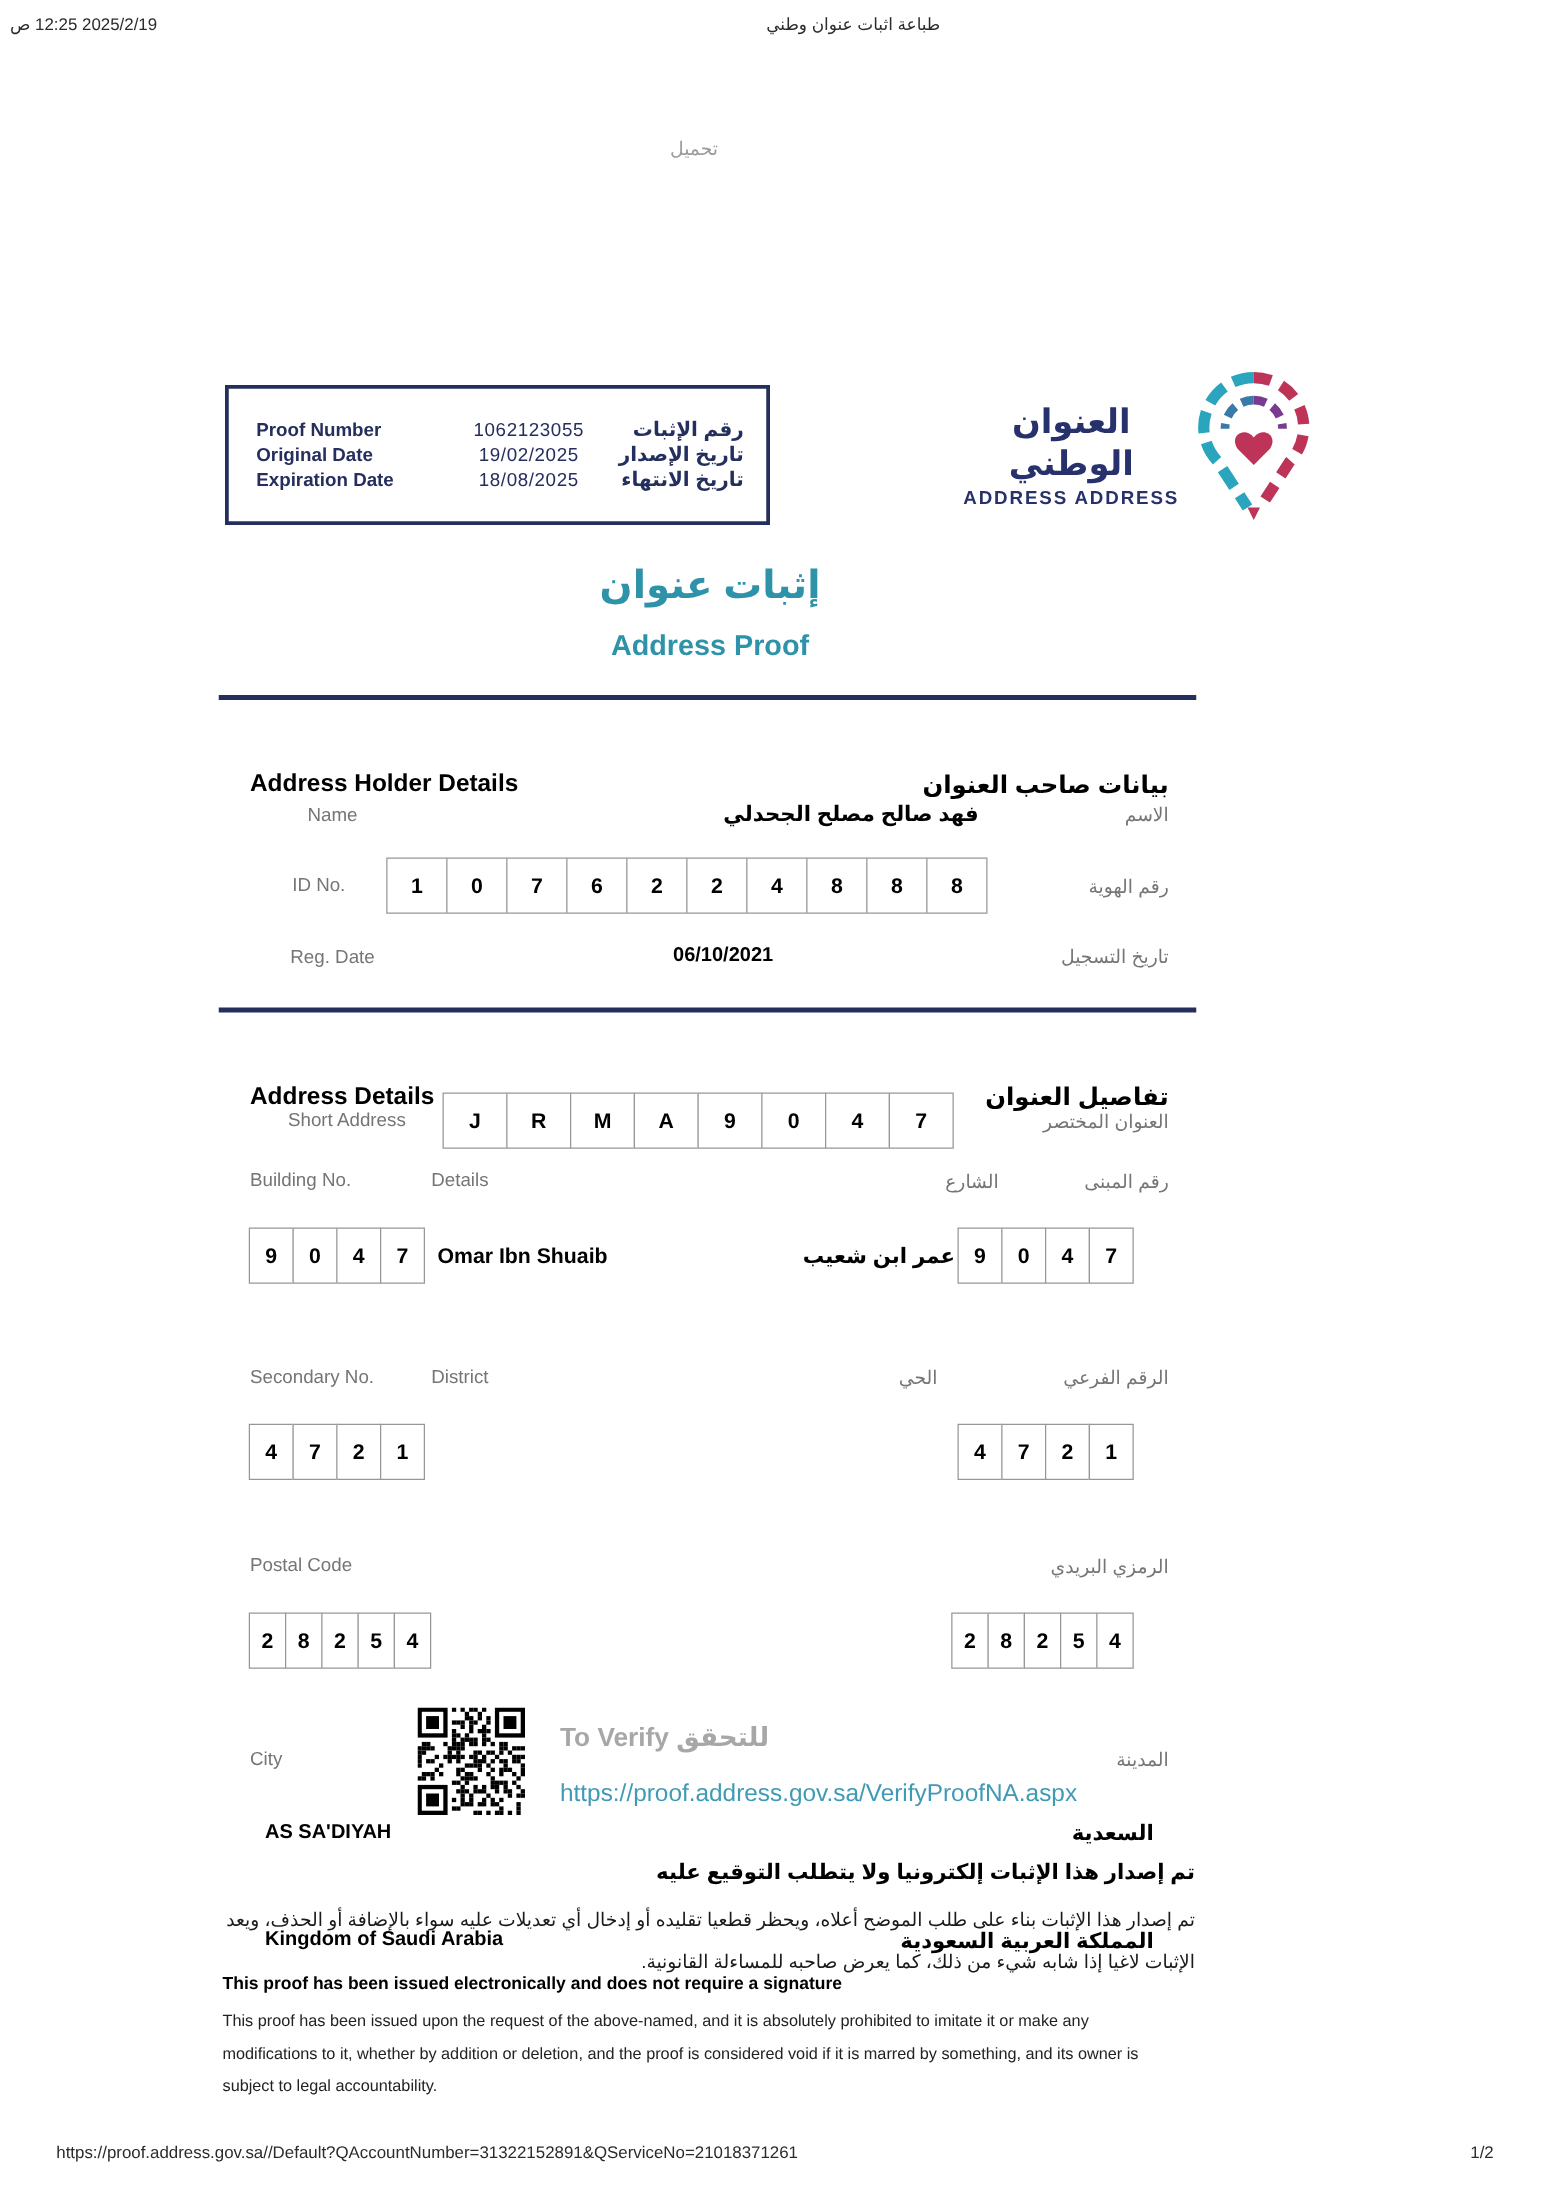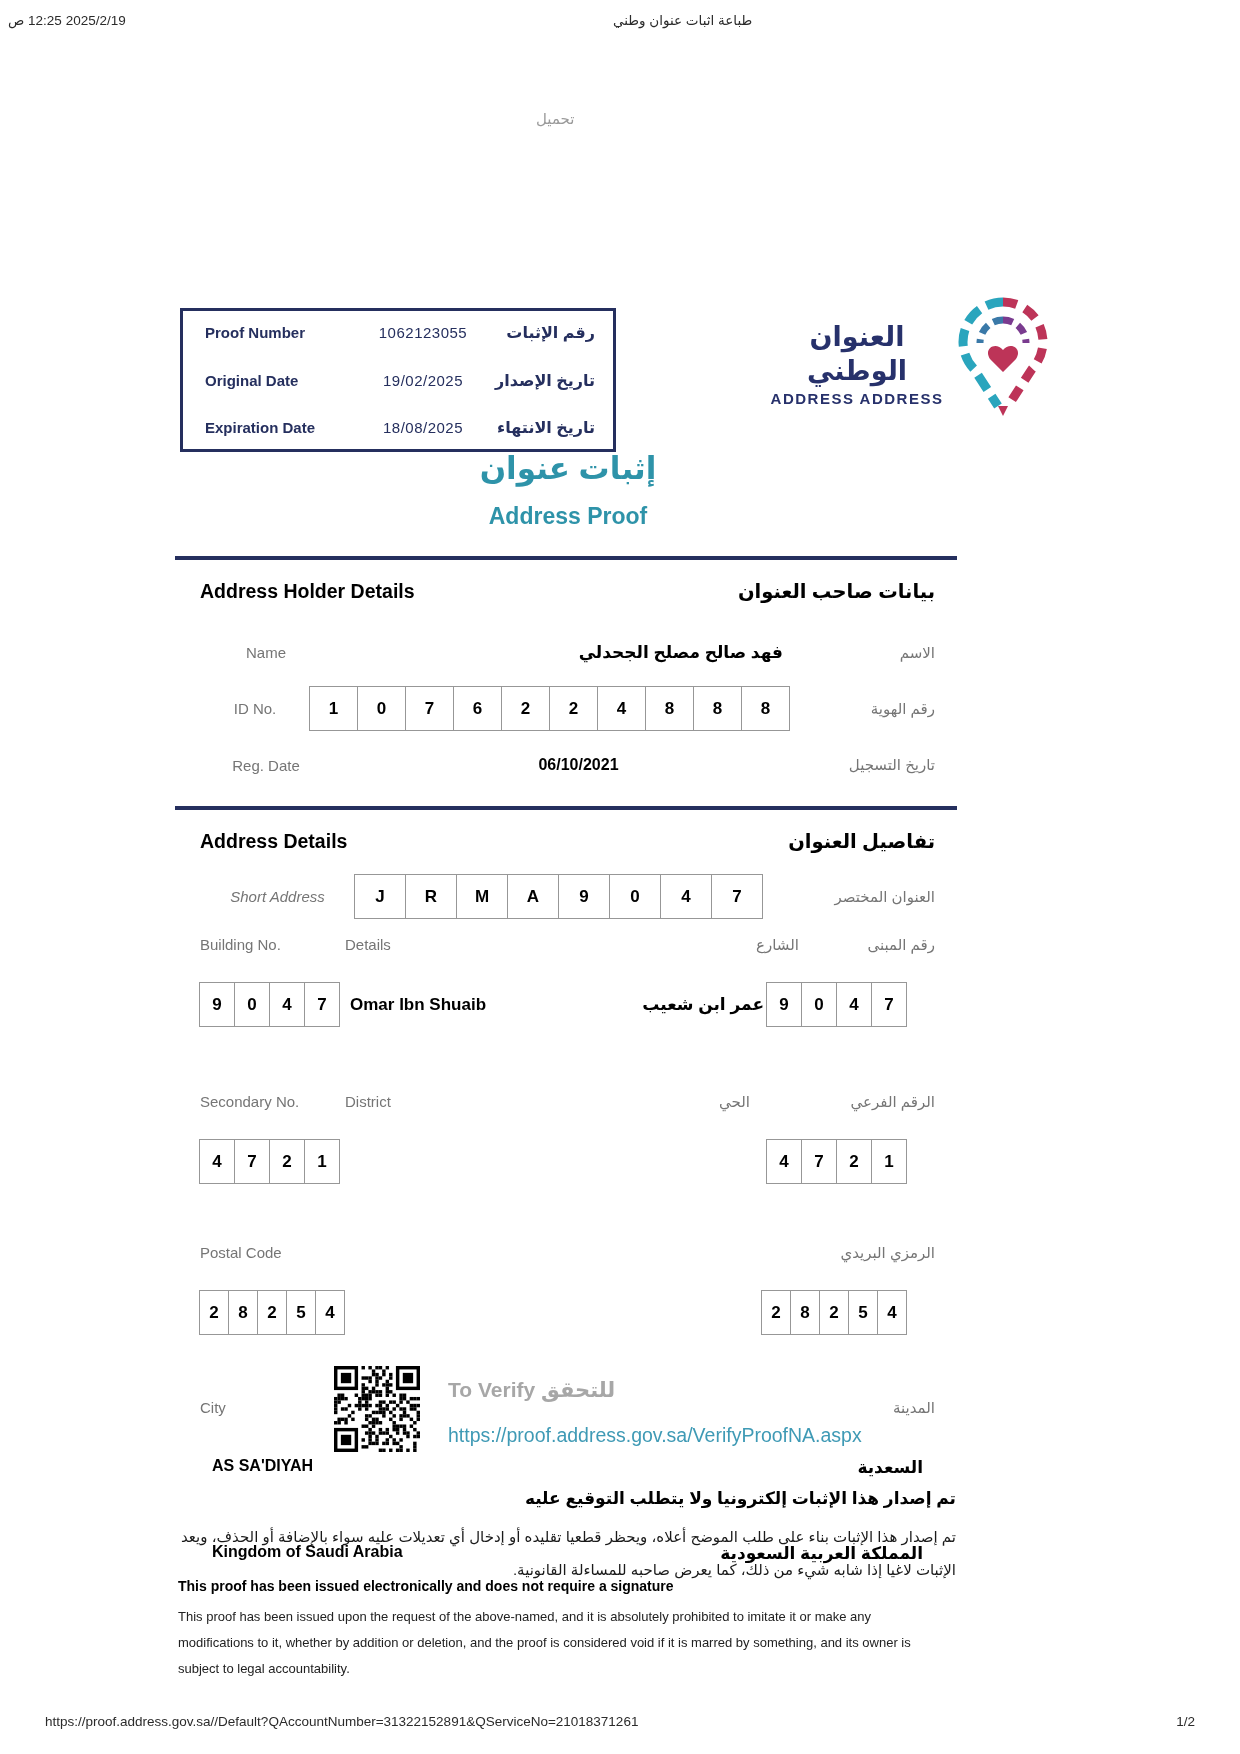--- a/index.html
+++ b/index.html
@@ -9,39 +9,39 @@
 
   .abs { position:absolute; }
 
   
   .print-meta { font-size:13.5px; color:#2b2b2b; }
 
   
   .download { font-size:15px; color:#9a9a9a; }
 
   
-  .proof-box { left:180px; top:308px; width:436px; height:144px; border:3px solid #252f5e;
-               padding:12px 18px 12px 22px; display:flex; flex-direction:column; justify-content:space-between; }
+  .proof-box { left:180px; top:308px; width:436px; height:112px; border:3px solid #252f5e;
+               padding:12px 18px 12px 22px; display:flex; flex-direction:column; justify-content:center; }
   .pb-row { display:flex; align-items:center; color:#252f5e; font-size:15px; }
   .pb-en  { width:158px; font-weight:bold; }
   .pb-val { width:120px; text-align:center; letter-spacing:0.5px; }
   .pb-ar  { flex:1; text-align:right; direction:rtl; font-weight:bold; font-size:16px; }
 
   
   .logo-text { left:762px; top:320px; width:190px; text-align:center; color:#27316b; }
   .logo-ar { font-size:27px; font-weight:bold; direction:rtl; line-height:34px; }
   .logo-en { font-size:15px; font-weight:bold; letter-spacing:1.5px; margin-top:2px; white-space:nowrap; }
 
   
   .doc-title-ar { left:178px; top:450px; width:780px; text-align:center; font-size:31px; font-weight:bold; color:#2e93a9; direction:rtl; }
   .doc-title-en { left:178px; top:503px; width:780px; text-align:center; font-size:23px; font-weight:bold; color:#2e93a9; }
 
   .rule { left:175px; width:782px; height:4px; background:#252f5e; }
 
-  .sec-row { left:178px; width:778px; display:flex; justify-content:space-between; padding:0 21px 0 22px; }
+  .sec-row { left:178px; width:778px; display:flex; justify-content:space-between; padding:0 21px 0 22px;margin-top:36px; }
   .sec-en { font-size:19.5px; font-weight:bold; }
   .sec-ar { font-size:19.5px; font-weight:bold; direction:rtl; }
 
   .row { left:178px; width:778px; }
   .lbl { color:#757575; font-size:15px;text-align:center; }
   .lbl-ar { color:#757575; font-size:15px; direction:rtl; }
   .val { font-weight:bold; font-size:17px; }
 
   .flexrow { display:flex; align-items:center; padding:0 21px 0 22px; }
 
@@ -149,21 +149,21 @@
     <span class="lbl-ar" style="width:110px; text-align:right;">تاريخ التسجيل</span>
   </div>
 
   <div class="abs rule" style="top:806px;"></div>
   <div class="abs sec-row" style="top:830px;">
     <span class="sec-en">Address Details</span>
     <span class="sec-ar">تفاصيل العنوان</span>
   </div>
 
   <div class="abs row flexrow" style="top:874px;">
-    <span class="lbl" style="width:155px;font-style:italic;">Short Address</span>
+    <span class="lbl" style="width:155px;">Short Address</span>
     <span class="digit-row">
       <span class="cell cell-md">J</span>
       <span class="cell cell-md">R</span>
       <span class="cell cell-md">M</span>
       <span class="cell cell-md">A</span>
       <span class="cell cell-md">9</span>
       <span class="cell cell-md">0</span>
       <span class="cell cell-md">4</span>
       <span class="cell cell-md">7</span>
     </span>

